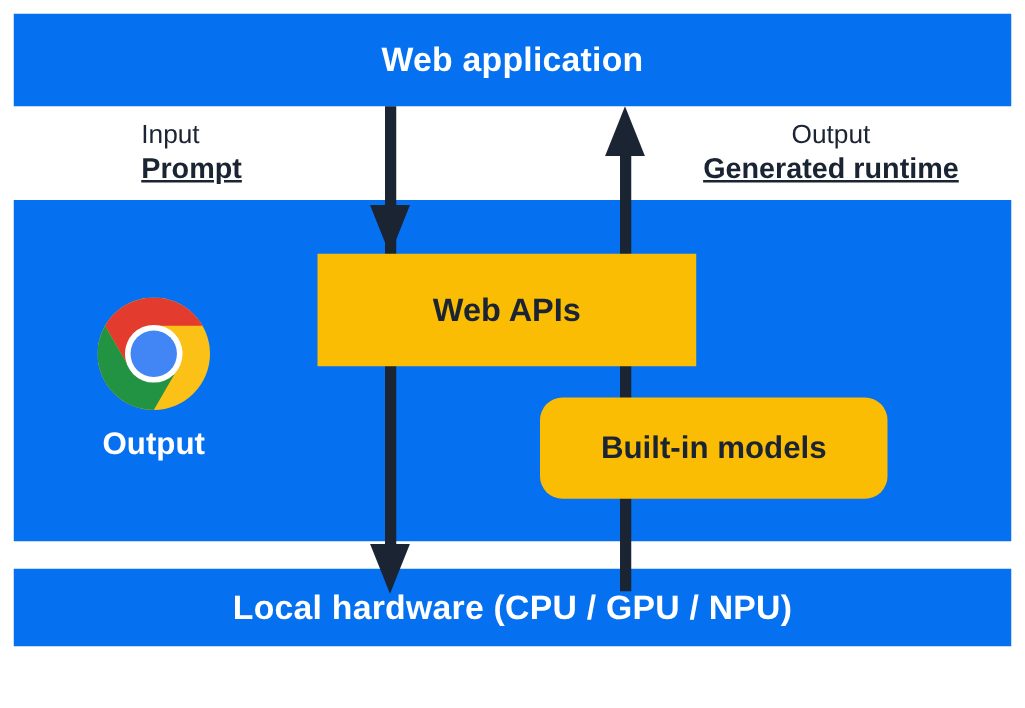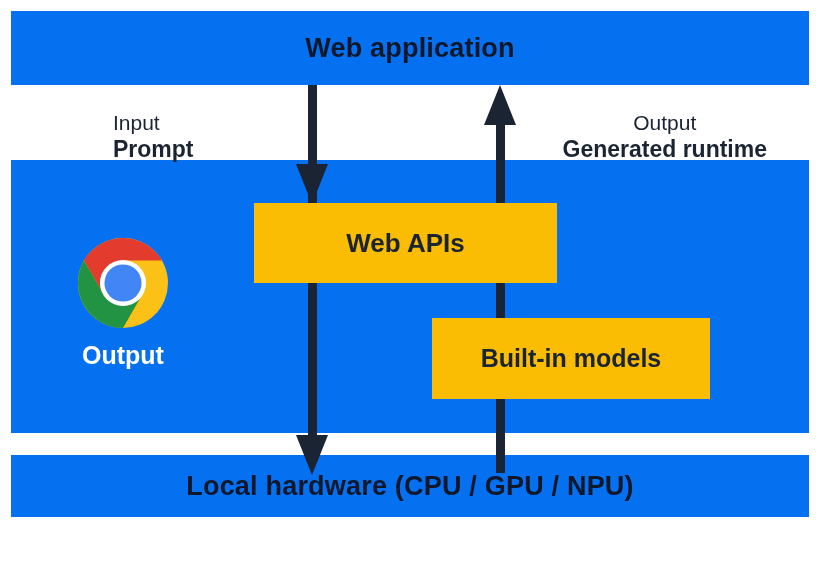--- a/index.html
+++ b/index.html
@@ -14,47 +14,47 @@
   .band{
     position:absolute;left:11px;width:798px;
     background:var(--blue,#0571F0);
     display:flex;align-items:center;justify-content:center;
     z-index:1;
   }
   #top-band{top:11px;height:74px;}
   #mid-band{top:160px;height:273px;}
   #bottom-band{top:455px;height:62px;text-align:right;}
   .band-label{
-    color:#0f172a;font-weight:700;font-size:27px;letter-spacing:.2px;
+    color:#ffffff;font-weight:700;font-size:27px;letter-spacing:.2px;
   }
   
-  .io-block{position:absolute;top:95px;color:var(--navy,#1A2433);z-index:2;margin-top:15px;}
+  .io-block{position:absolute;top:95px;color:var(--navy,#1A2433);z-index:2;}
   #input-block{left:113px;text-align:left;}
   #output-block{right:53px;text-align:center;}
   .io-caption{display:block;font-size:21px;font-weight:400;line-height:26px;}
-  .io-value{display:block;font-size:23px;font-weight:700;line-height:26px;}
+  .io-value{display:block;font-size:23px;font-weight:700;line-height:26px;text-decoration:underline;}
   
   .vline{position:absolute;width:9px;background:var(--navy,#1A2433);z-index:2;}
   #down-line{left:308px;top:85px;height:351px;}
   #up-line{left:496px;top:123px;height:350px;}
   .head{position:absolute;width:32px;height:40px;background:var(--navy,#1A2433);z-index:2;}
   .head-down{clip-path:polygon(0 0,100% 0,50% 100%);}
   .head-up{clip-path:polygon(50% 0,100% 100%,0 100%);}
   #down-head-mid{left:296px;top:164px;}
   #down-head-bottom{left:296px;top:435px;}
   #up-head-top{left:484px;top:85px;}
   
   .yellow-box{
     position:absolute;background:var(--yellow,#FBBC04);
     color:var(--navy,#1A2433);font-weight:700;text-align:center;
     display:flex;flex-direction:column;align-items:center;justify-content:center;
     z-index:3;
   }
-  #web-apis-box{left:254px;top:203px;width:303px;height:80px;font-size:26px;}
-  #builtin-box{left:432px;top:318px;width:278px;height:81px;font-size:25px;line-height:31px;}
+  #web-apis-box{left:254px;top:203px;width:303px;height:90px;font-size:26px;}
+  #builtin-box{left:432px;top:318px;width:278px;height:81px;font-size:25px;line-height:31px;border-radius:18px;}
   
   #chrome-logo{position:absolute;left:78px;top:238px;width:90px;height:90px;z-index:2;}
   #browser-label{
     position:absolute;left:56px;top:341px;width:134px;
     text-align:center;color:#ffffff;font-weight:700;font-size:25px;z-index:2;
   }
 </style>
 </head>
 <body>
 

